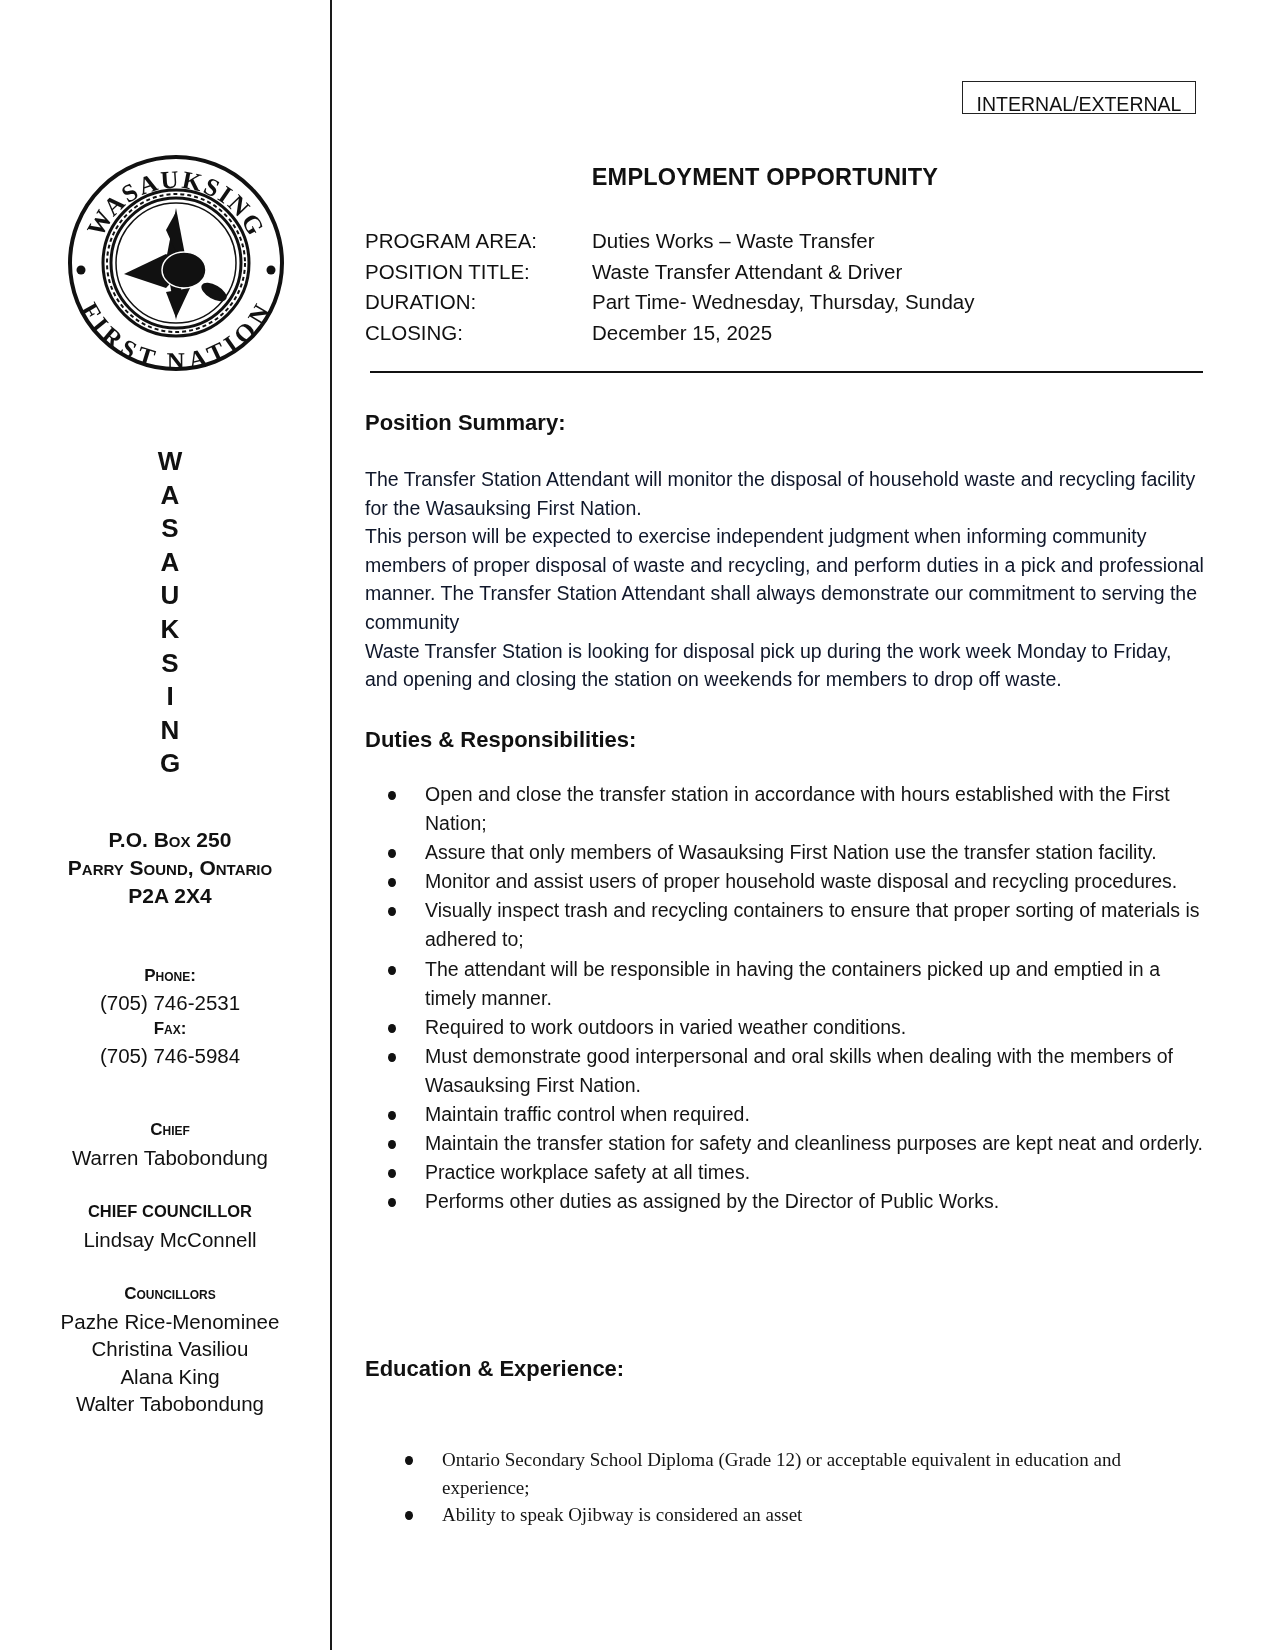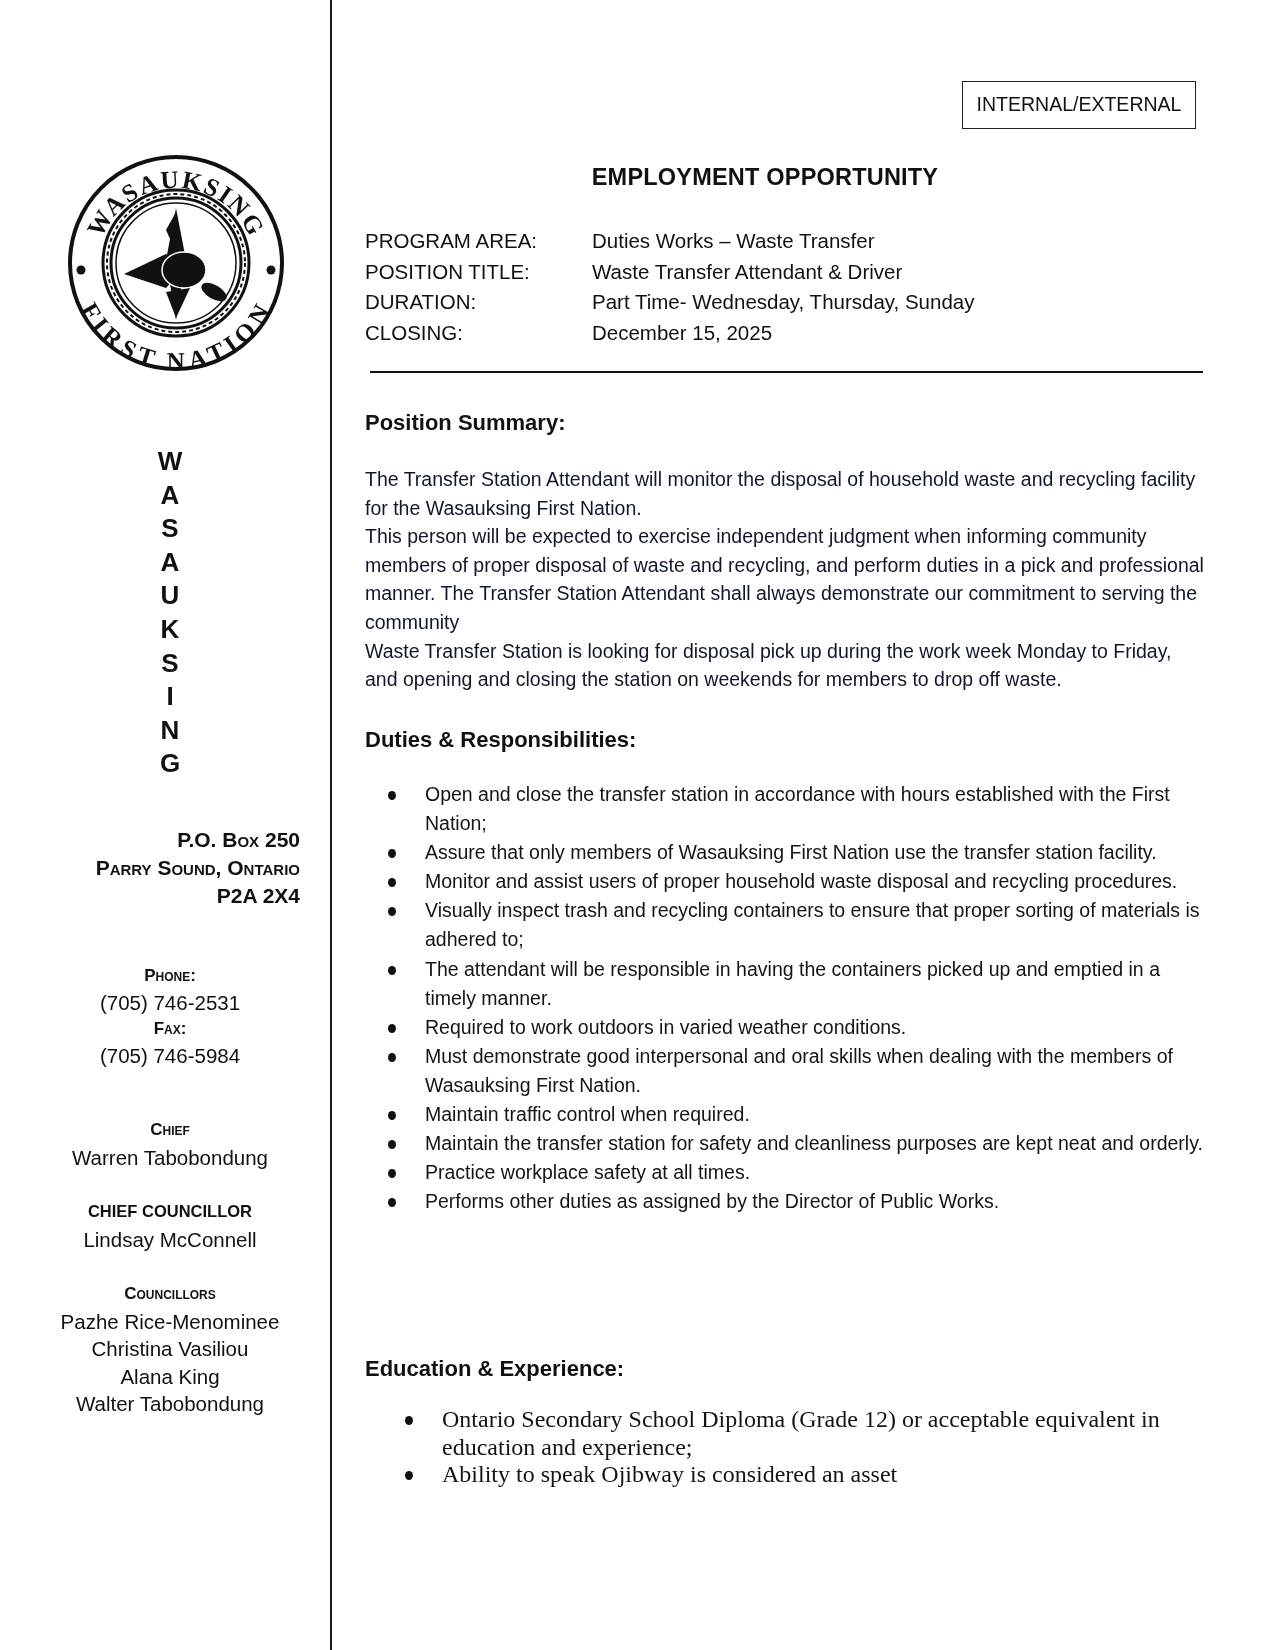--- a/index.html
+++ b/index.html
@@ -20,33 +20,33 @@
   .vertical-name {
     position: absolute; left: 140px; top: 445px; width: 60px;
     text-align: center; font-family: "Liberation Sans", sans-serif;
     font-weight: 700; font-size: 26px; line-height: 33.6px; color: #111;
   }
   .vertical-name span { display: block; }
   .side-block {
     position: absolute; left: 40px; width: 260px; text-align: center;
     font-family: "Liberation Sans", sans-serif; color: #111;
   }
-  .sc { font-variant: small-caps; font-weight: 700; text-align: right; }
+  .sc { font-variant: small-caps; font-weight: 700; }
   .address { top: 826px; font-size: 20px; line-height: 28px; }
   .address .sc { font-size: 21px; }
   .contact { top: 963px; font-size: 20.5px; line-height: 26.5px; }
   .contact .lbl { font-size: 17px; font-weight: 700; font-variant: small-caps; }
   .officials { top: 1116px; font-size: 20.5px; line-height: 27.5px; }
   .officials .lbl { font-size: 17px; font-weight: 700; font-variant: small-caps; }
   .officials .lbl-plain { font-size: 16.5px; font-weight: 700; }
   .officials .gap { height: 27px; }
 
   
   .tag-box {
-    position: absolute; left: 962px; top: 81px; width: 234px; height: 48px;
+    position: absolute; left: 962px; top: 81px; width: 234px; height: 33px;
     border: 1.5px solid #222; text-align: center;
     font-size: 19.5px; line-height: 45px; color: #111;
   }
   .title {
     position: absolute; left: 360px; width: 810px; top: 164px; text-align: center;
     font-size: 23.5px; font-weight: 700; letter-spacing: 0.2px; color: #111;
   }
   .info-table { position: absolute; left: 365px; top: 226px; font-size: 20.5px; line-height: 30.5px; }
   .info-row { display: flex; }
   .info-label { width: 227px; font-weight: 400; }
@@ -65,23 +65,23 @@
   .duties {
     position: absolute; left: 365px; top: 780px; width: 840px; list-style: none;
     font-size: 19.5px; line-height: 29.1px; color: #141414;
   }
   .duties li { position: relative; padding-left: 60px; }
   .duties li .bullet {
     position: absolute; left: 23px; top: 11px; width: 8px; height: 9px;
     border-radius: 50%; background: #111;
   }
   .education {
-    position: absolute; left: 365px; top: 1406px; width: 840px; list-style: none;
+    position: absolute; left: 365px; top: 1446px; width: 840px; list-style: none;
     font-family: "Liberation Serif", "DejaVu Serif", serif;
-    font-size: 24px; line-height: 27.5px; color: #141414;
+    font-size: 19px; line-height: 27.5px; color: #141414;
   }
   .education li { position: relative; padding-left: 77px; }
   .education li .bullet {
     position: absolute; left: 40px; top: 10px; width: 8px; height: 9px;
     border-radius: 50%; background: #111;
   }
 </style>
 </head>
 <body>
 

